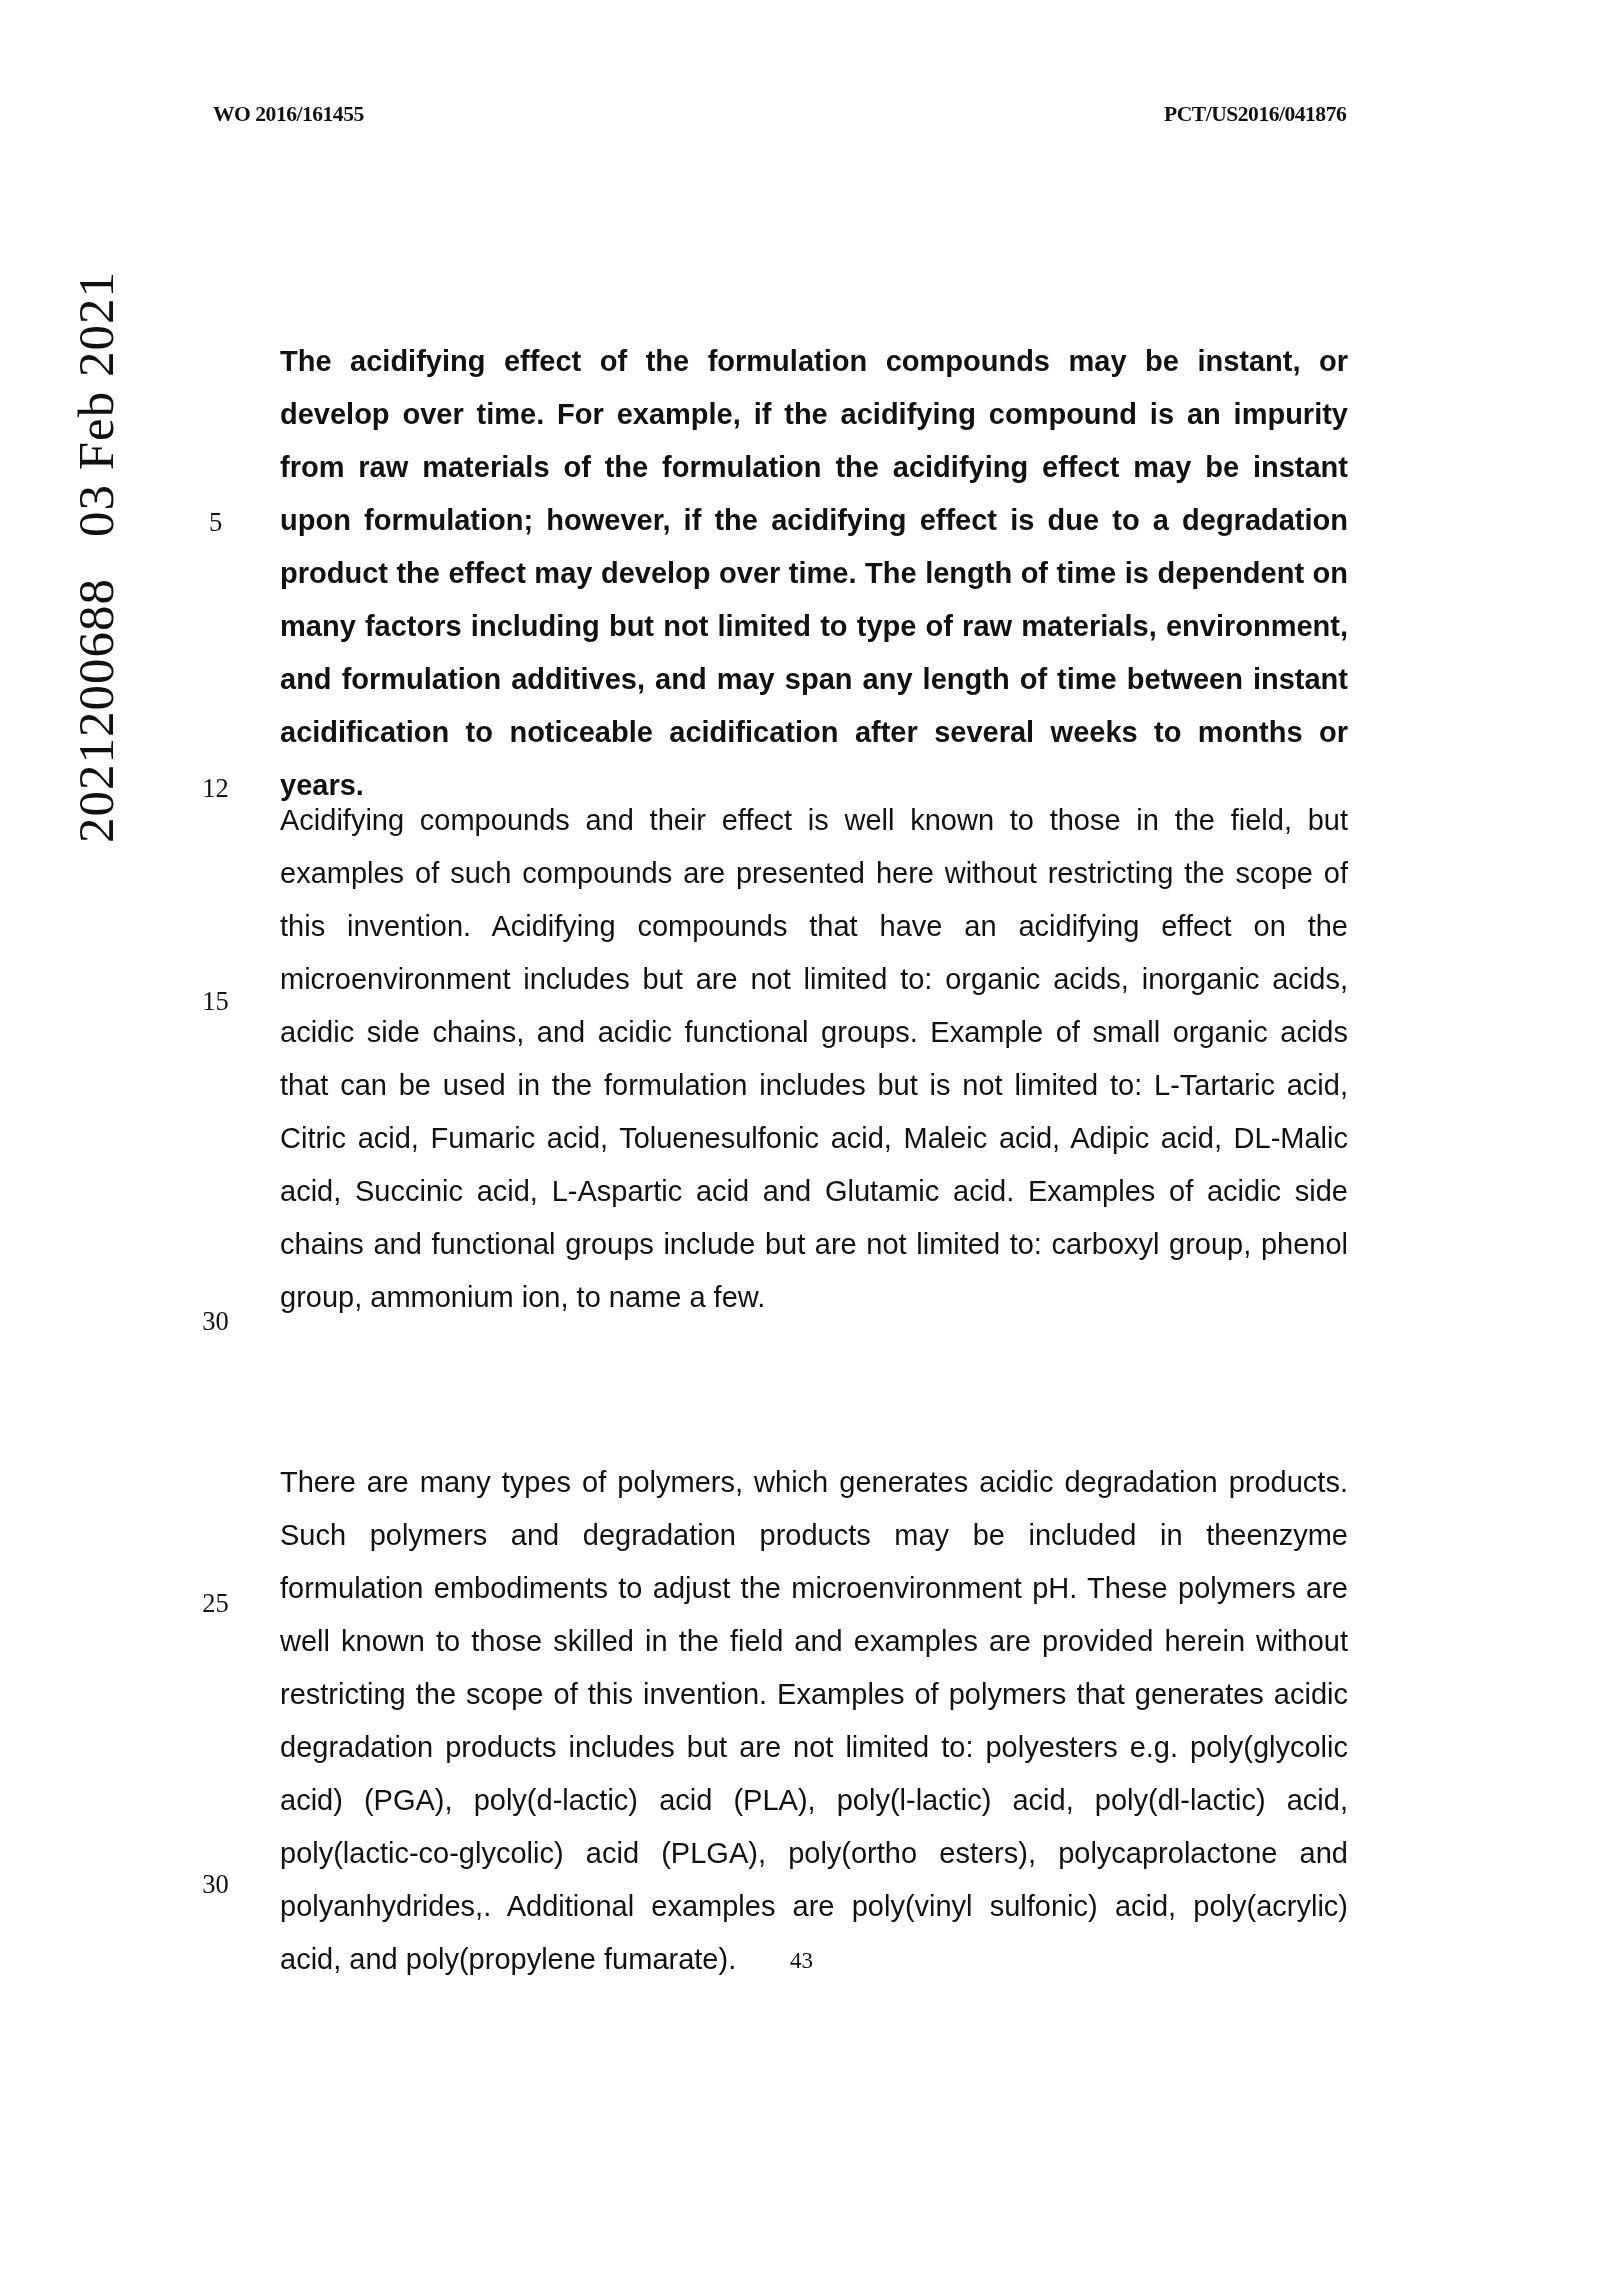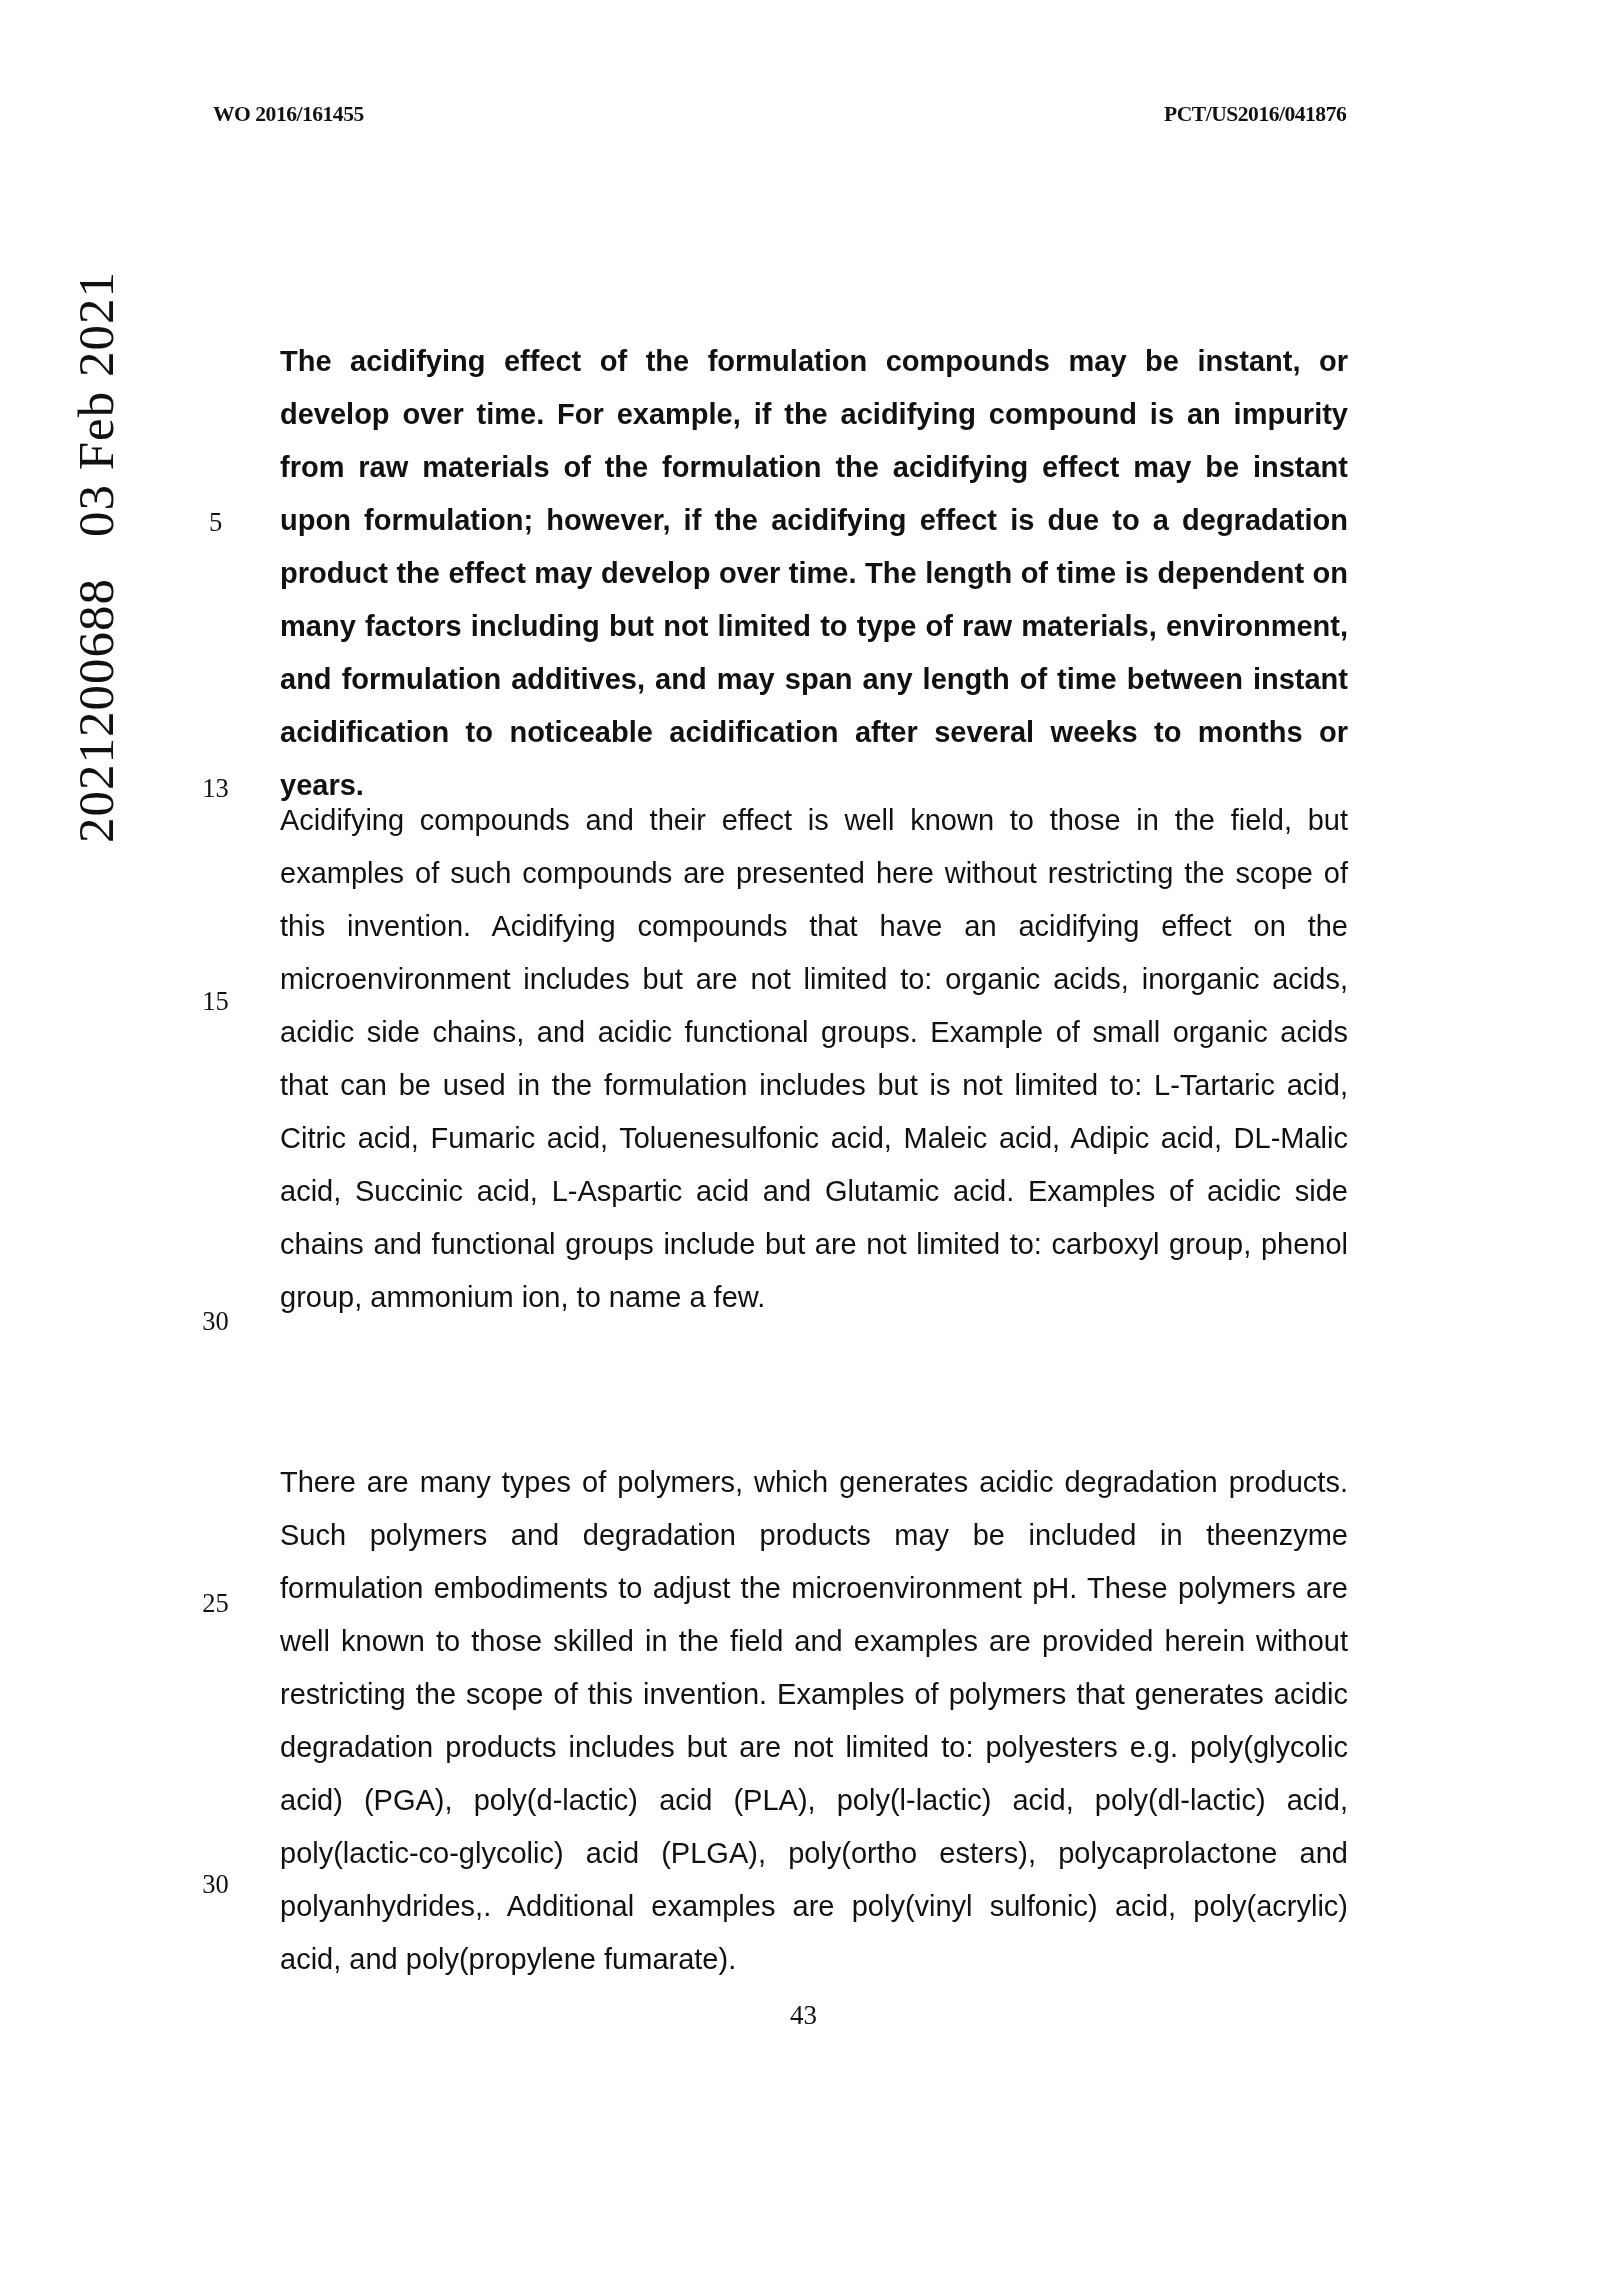--- a/index.html
+++ b/index.html
@@ -7,34 +7,34 @@
     .hdr { position: absolute; top: 102px; font-family: "Liberation Serif", serif; font-weight: bold; font-size: 21.6px; letter-spacing: -0.5px; }
     .hdr-left { left: 213px; }
     .hdr-right { left: 1164px; }
     .sidebar { position: absolute; left: 67px; top: 843px; transform-origin: 0 0; transform: rotate(-90deg); font-family: "Liberation Serif", serif; font-size: 51px; white-space: nowrap; letter-spacing: 1px; }
     .sidebar .gap { display: inline-block; width: 41px; }
     .body-text { position: absolute; left: 280px; width: 1068px; font-family: "Liberation Sans", sans-serif; font-size: 29px; line-height: 53px; text-align: justify; text-align-last: left; }
     .p1 { top: 335px; font-weight: bold; }
     .p2 { top: 794px; }
     .p3 { top: 1456px; }
     .lnum { position: absolute; left: 196px; width: 39px; text-align: center; font-family: "Liberation Serif", serif; font-size: 26.5px; }
-    .pagenum { position: absolute; left: 790px; top: 2000px; font-family: "Liberation Serif", serif; font-size: 27px; }
+    .pagenum { position: absolute; left: 790px; top: 1948px; font-family: "Liberation Serif", serif; font-size: 23px; }
   </style>
 </head>
 <body>
 
 <div class="hdr hdr-left">WO 2016/161455</div>
 <div class="hdr hdr-right">PCT/US2016/041876</div>
 
 <div class="sidebar">
   <span>2021200688</span><span class="gap"></span><span>03 Feb 2021</span>
 </div>
 
 <div class="lnum" style="top:507px;">5</div>
-<div class="lnum" style="top:773px;">13</div>
+<div class="lnum" style="top:773px;">12</div>
 <div class="lnum" style="top:986px;">15</div>
 <div class="lnum" style="top:1306px;">30</div>
 <div class="lnum" style="top:1588px;">25</div>
 <div class="lnum" style="top:1869px;">30</div>
 
 <div class="body-text p1">The acidifying effect of the formulation compounds may be instant, or develop over time.  For example, if the acidifying compound is an impurity from raw materials of the formulation the acidifying effect may be instant upon formulation; however, if the acidifying effect is due to a degradation product the effect may develop over time.  The length of time is dependent on many factors including but not limited to type of raw materials, environment, and formulation additives, and may span any length of time between instant acidification to noticeable acidification after several weeks to months or years.</div>
 <div class="body-text p2">Acidifying compounds and their effect is well known to those in the field, but examples of such compounds are presented here without restricting the scope of this invention.  Acidifying compounds that have an acidifying effect on the microenvironment includes but are not limited to: organic acids, inorganic acids, acidic side chains, and acidic functional groups.  Example of small organic acids that can be used in the formulation includes but is not limited to: L-Tartaric acid, Citric acid, Fumaric acid, Toluenesulfonic acid, Maleic acid, Adipic acid, DL-Malic acid, Succinic acid, L-Aspartic acid and Glutamic acid.  Examples of acidic side chains and functional groups include but are not limited to: carboxyl group, phenol group, ammonium ion, to name a few.</div>
 <div class="body-text p3">There are many types of polymers, which generates acidic degradation products.  Such polymers and degradation products may be included in theenzyme formulation embodiments to adjust the microenvironment pH.  These polymers are well known to those skilled in the field and examples are provided herein without restricting the scope of this invention.  Examples of polymers that generates acidic degradation products includes but are not limited to: polyesters e.g. poly(glycolic acid) (PGA), poly(d-lactic) acid (PLA), poly(l-lactic) acid, poly(dl-lactic) acid, poly(lactic-co-glycolic) acid (PLGA), poly(ortho esters), polycaprolactone and polyanhydrides,.  Additional examples are poly(vinyl sulfonic) acid,  poly(acrylic) acid, and poly(propylene fumarate).</div>
 
 <div class="pagenum">43</div>

